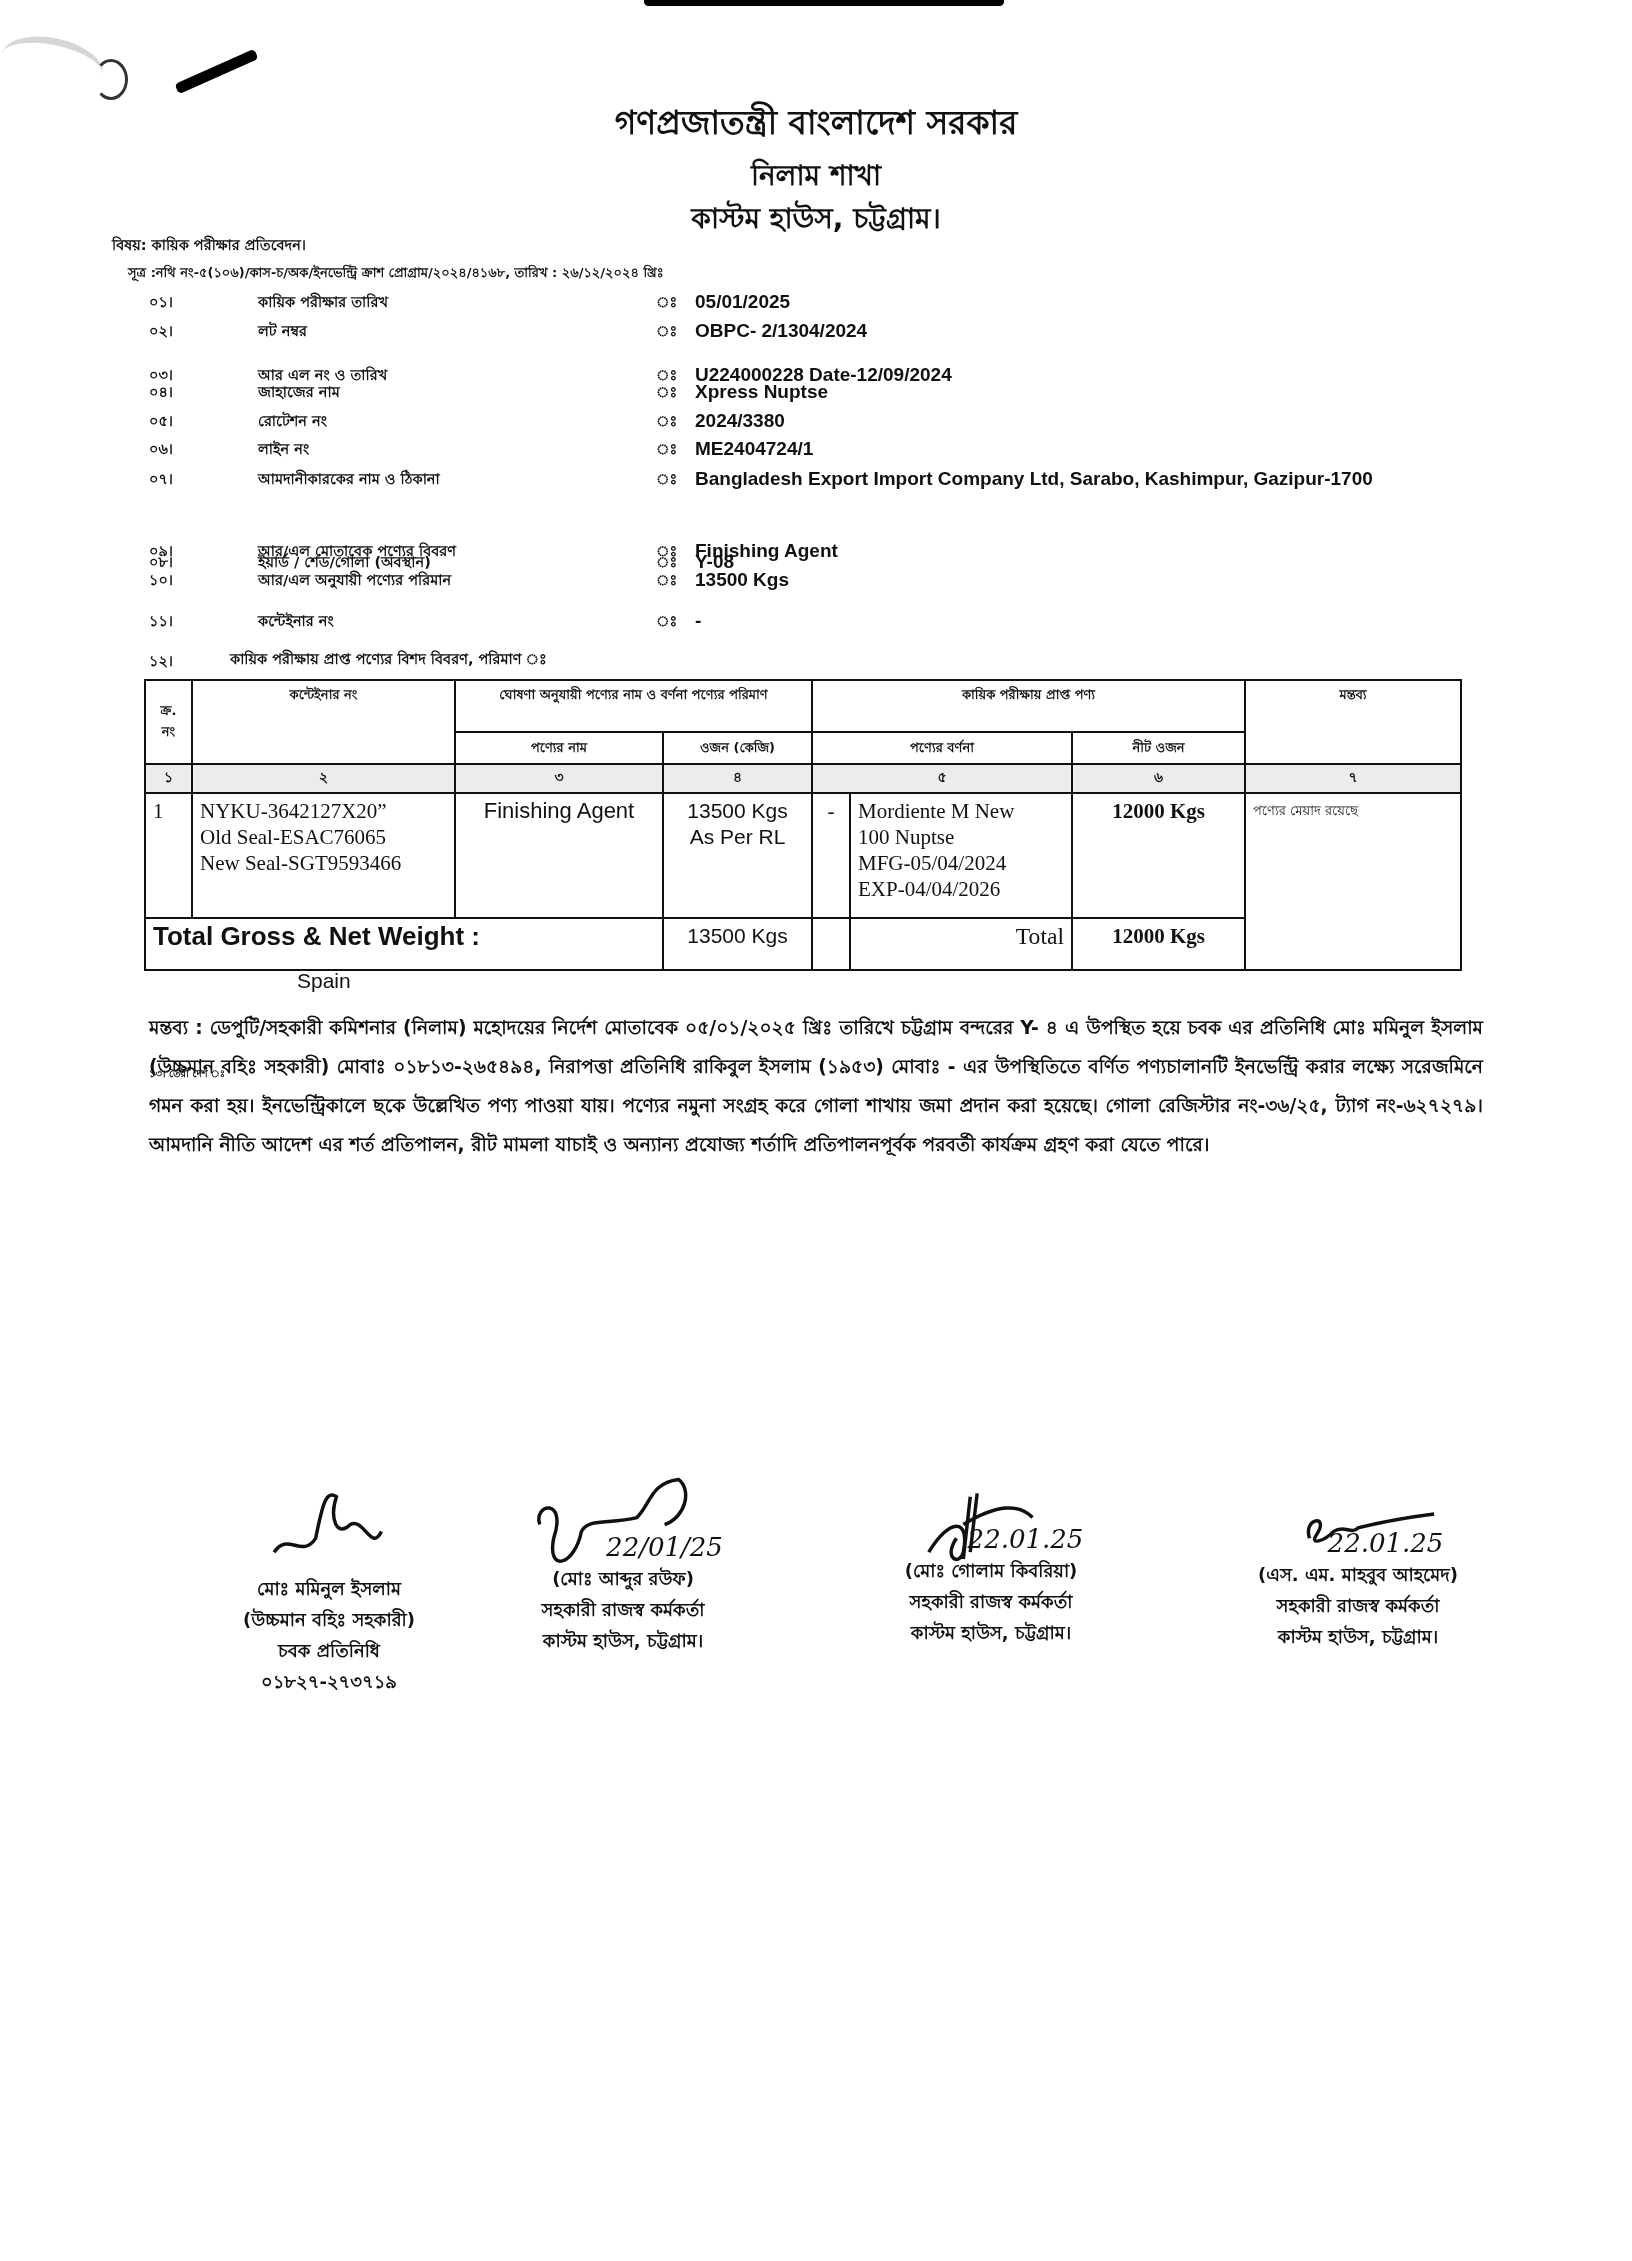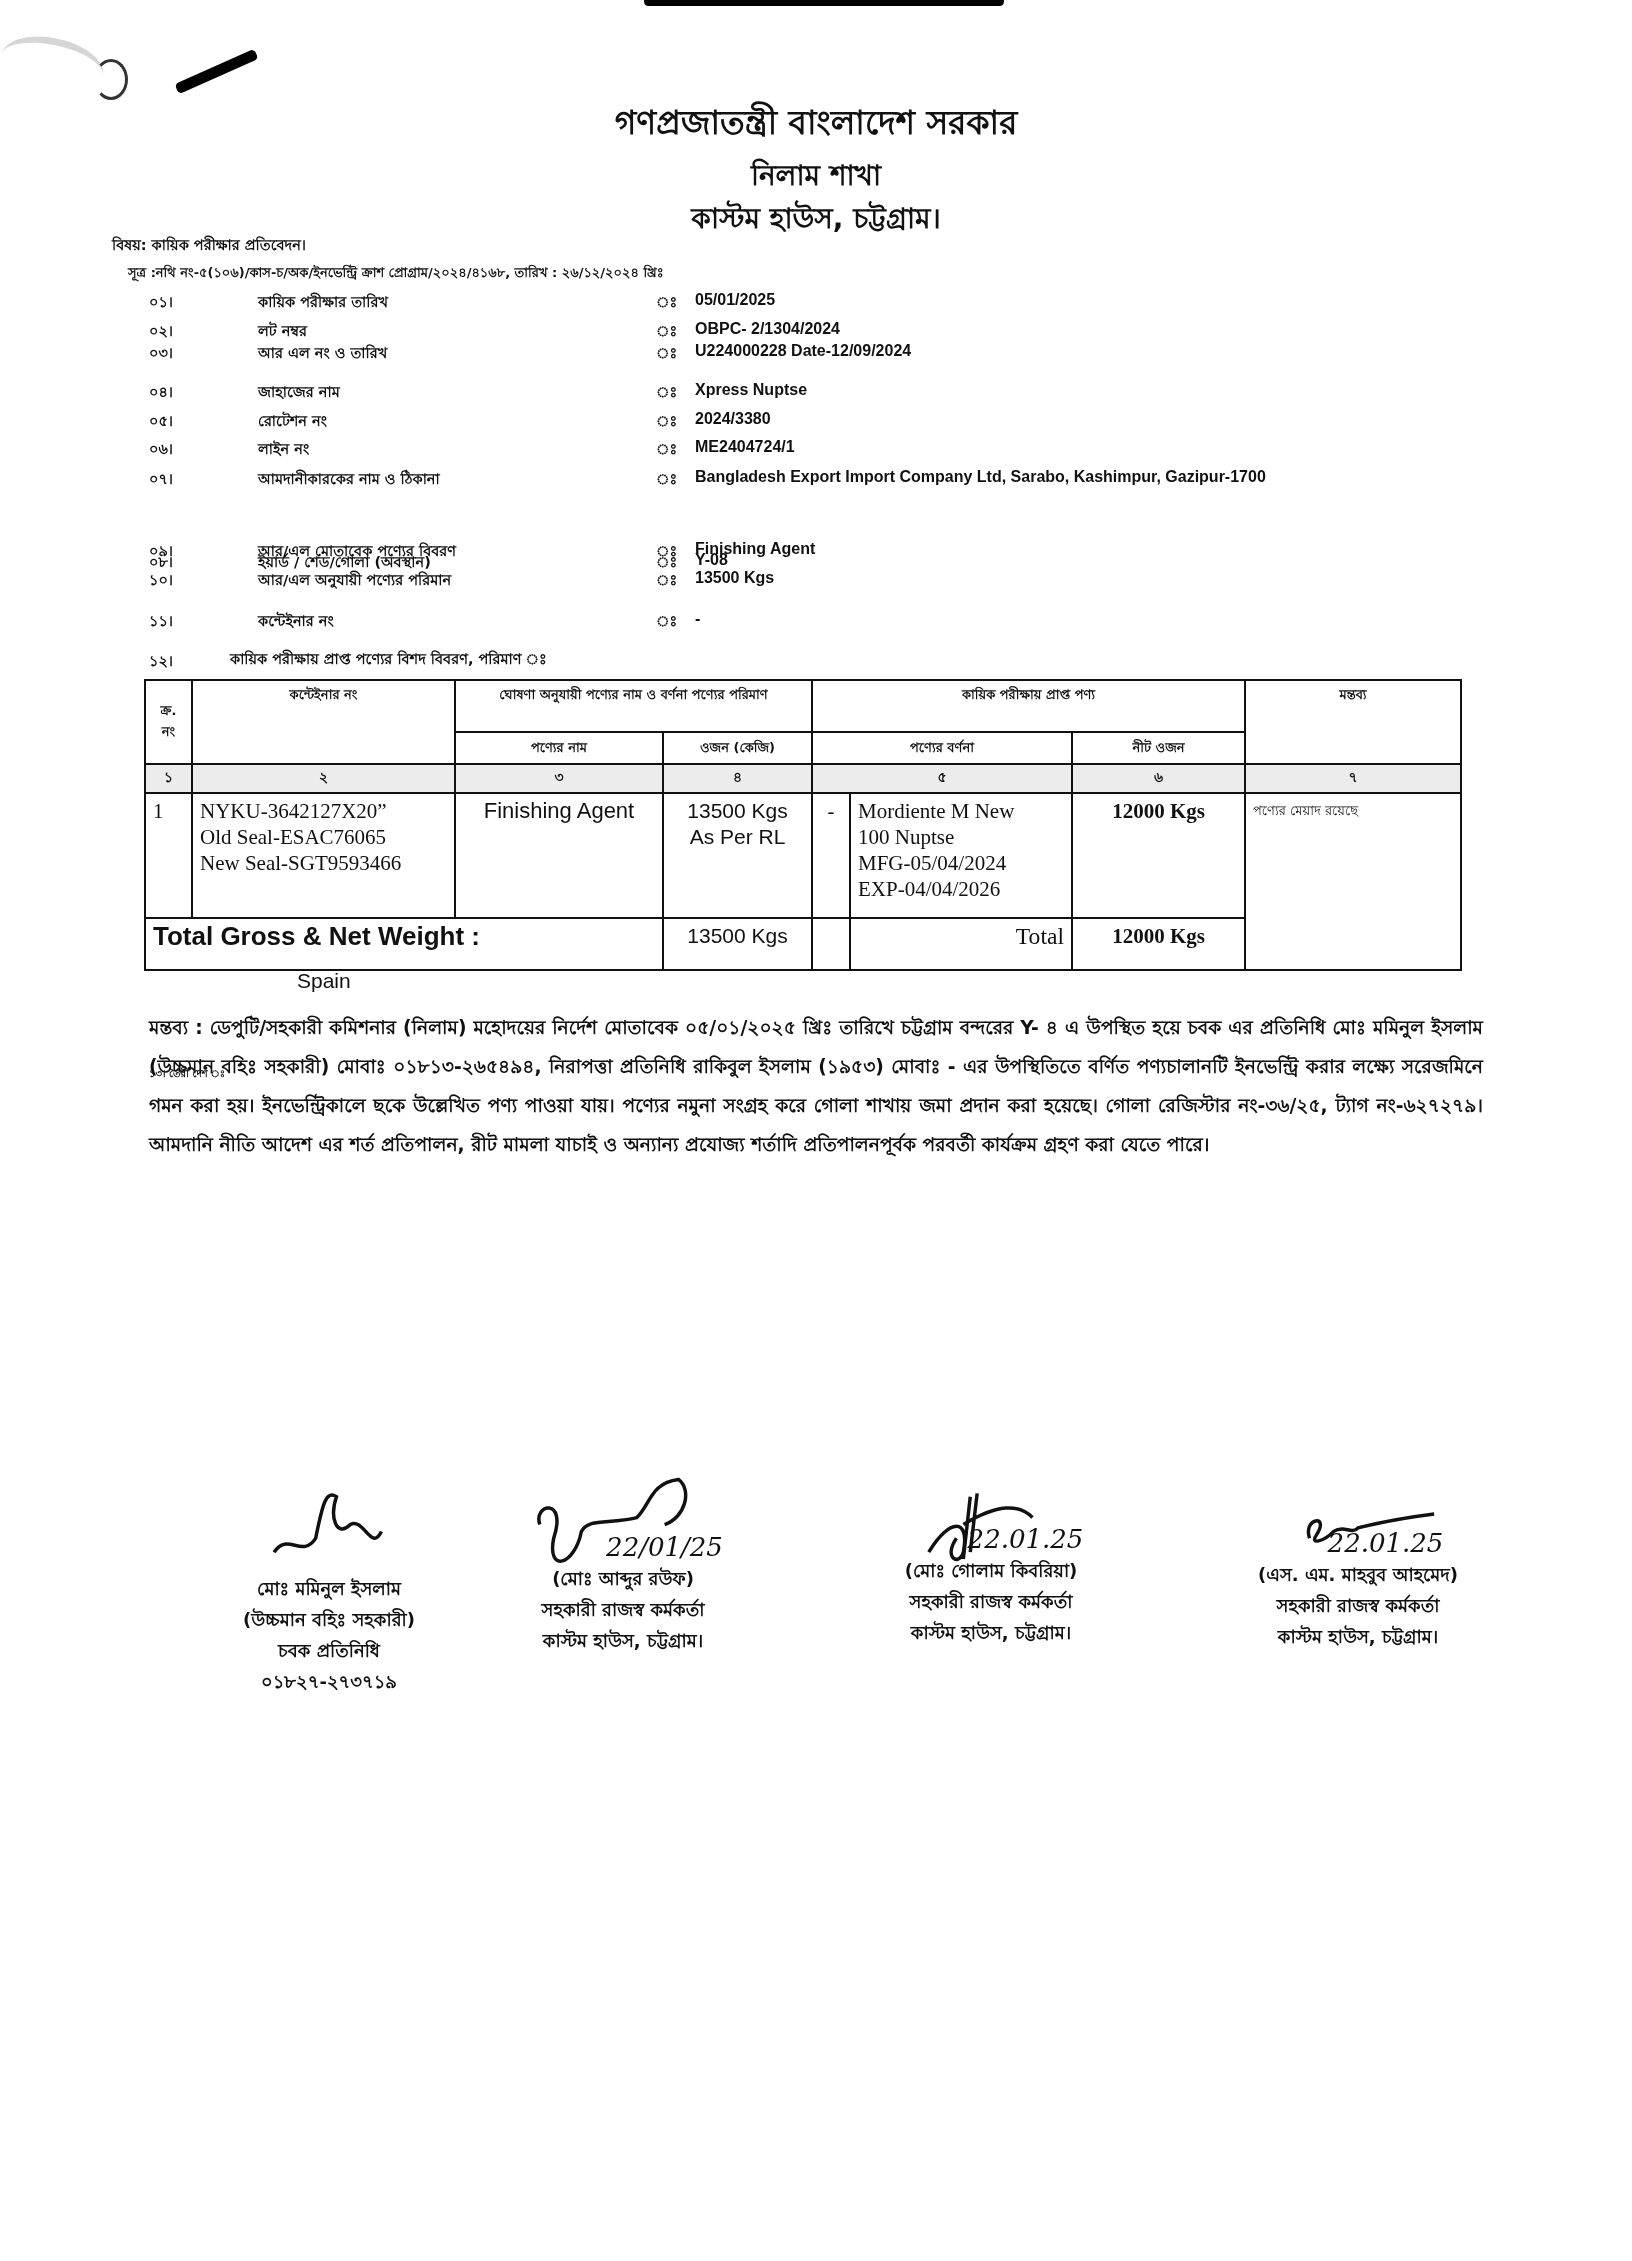--- a/index.html
+++ b/index.html
@@ -24,21 +24,21 @@
   #hdr-office { top: 197px; font-size: 28px; }
 
   #subject { left: 112px; top: 234px; font-size: 14.5px; }
   #reference { left: 128px; top: 263px; font-size: 13px; }
 
   
   .info-row { left: 0; width: 1392px; height: 28px; font-size: 14.5px; }
   .info-row .num { position: absolute; left: 149px; }
   .info-row .lbl { position: absolute; left: 258px; }
   .info-row .colon { position: absolute; left: 656px; font-weight: bold; }
-  .info-row .val { position: absolute; left: 695px; font-size: 16px; font-family: "Liberation Sans", sans-serif; }
+  .info-row .val { position: absolute; left: 695px; font-size: 19px; font-family: "Liberation Sans", sans-serif; }
 
   #sec12 { left: 149px; top: 650px; font-size: 14.5px; }
   #sec12-title { left: 230px; top: 648px; font-size: 14.5px; }
 
   
   #items-table {
     position: absolute; left: 144px; top: 679px; width: 1316px;
     border-collapse: collapse; table-layout: fixed;
   }
   #items-table td { border: 2.1px solid #111; vertical-align: top; padding: 4.2px 7px; }
@@ -87,21 +87,21 @@
       <span class="lbl">কায়িক পরীক্ষার তারিখ</span>
       <span class="colon">ঃ</span>
       <span class="val">05/01/2025</span>
     </div>
     <div class="abs info-row bn" style="top: 320px;">
       <span class="num">০২।</span>
       <span class="lbl">লট নম্বর</span>
       <span class="colon">ঃ</span>
       <span class="val">OBPC- 2/1304/2024</span>
     </div>
-    <div class="abs info-row bn" style="top: 342px; padding-left: 14px;">
+    <div class="abs info-row bn" style="top: 364px; padding-left: 14px;">
       <span class="num">০৩।</span>
       <span class="lbl">আর এল নং ও তারিখ</span>
       <span class="colon">ঃ</span>
       <span class="val">U224000228  Date-12/09/2024</span>
     </div>
     <div class="abs info-row bn" style="top: 381px;">
       <span class="num">০৪।</span>
       <span class="lbl">জাহাজের নাম</span>
       <span class="colon">ঃ</span>
       <span class="val">Xpress Nuptse</span>

